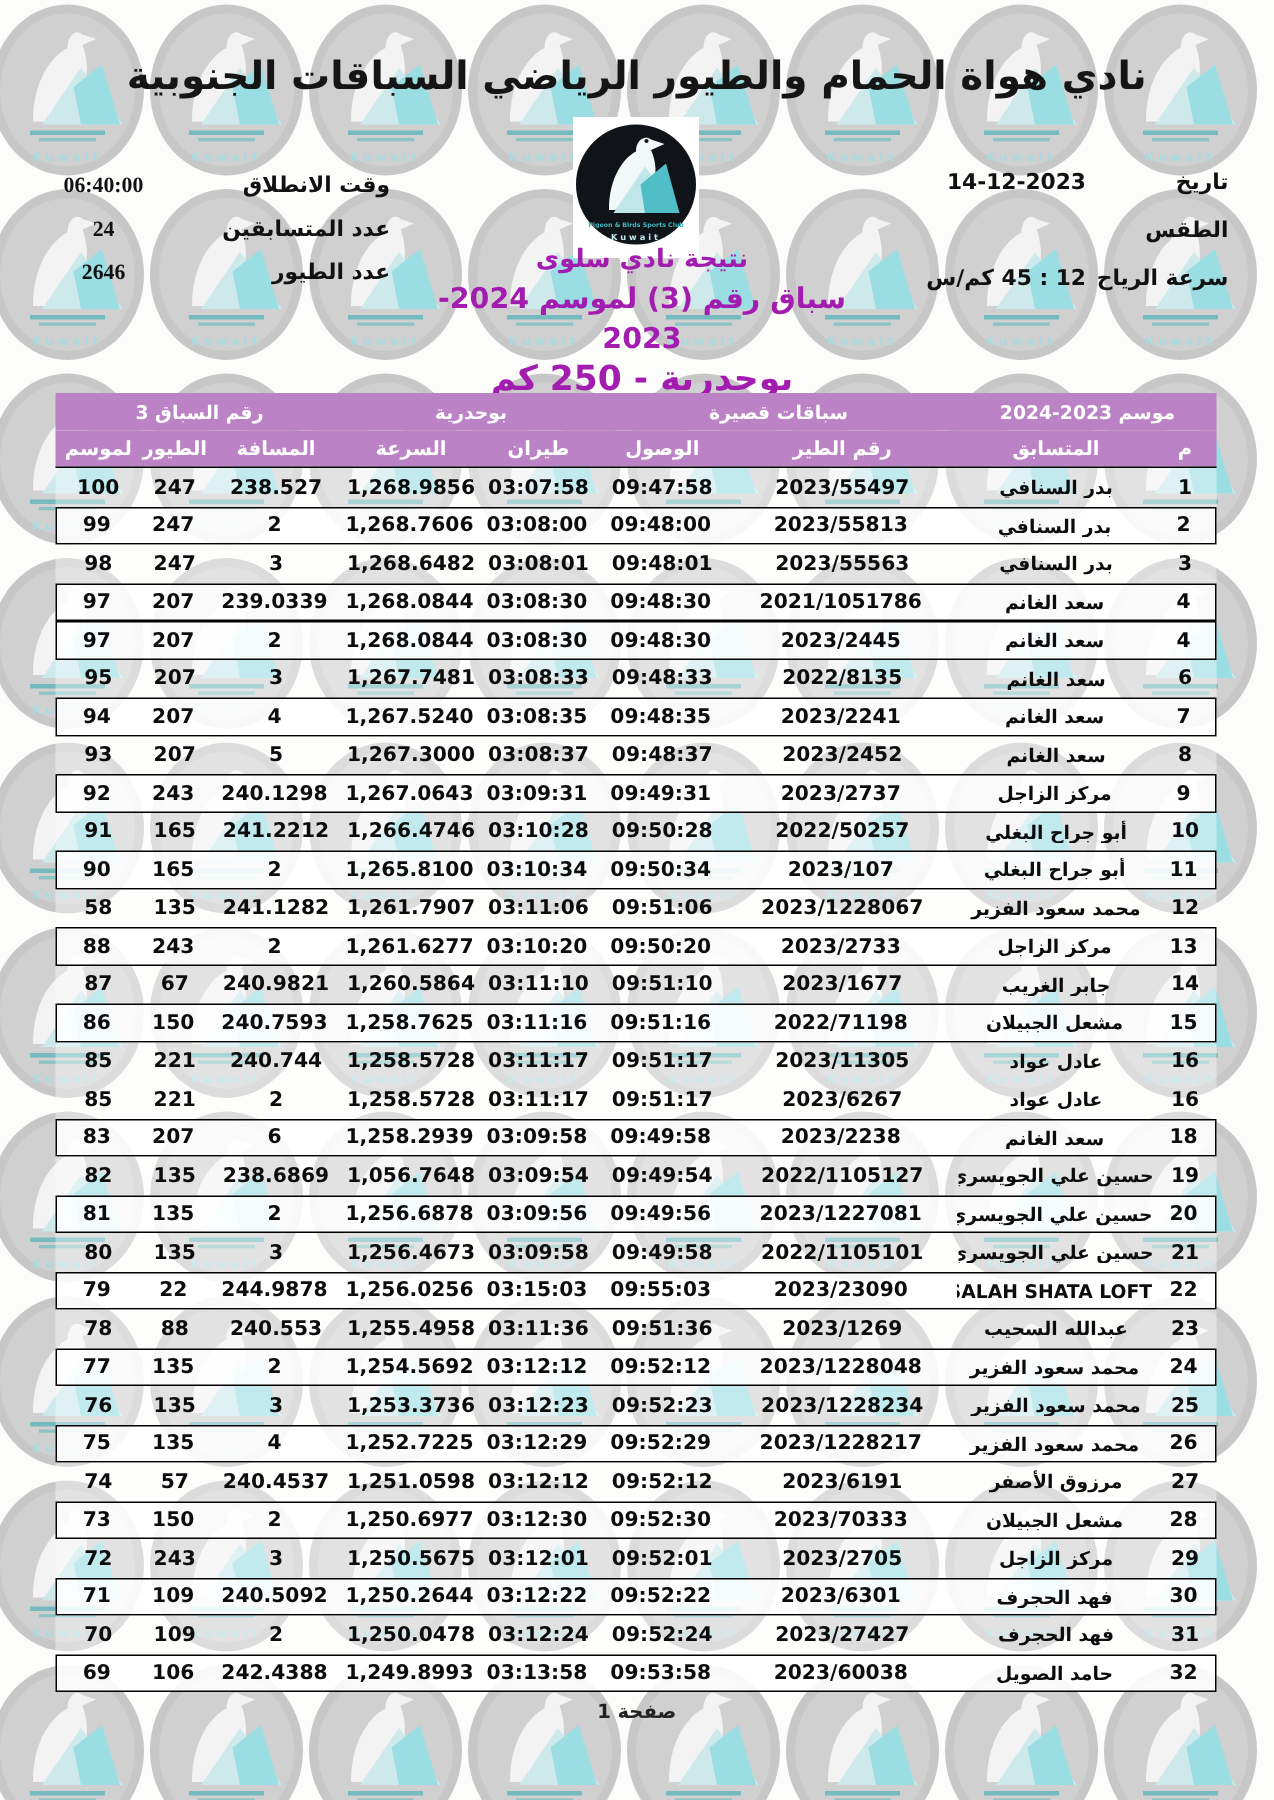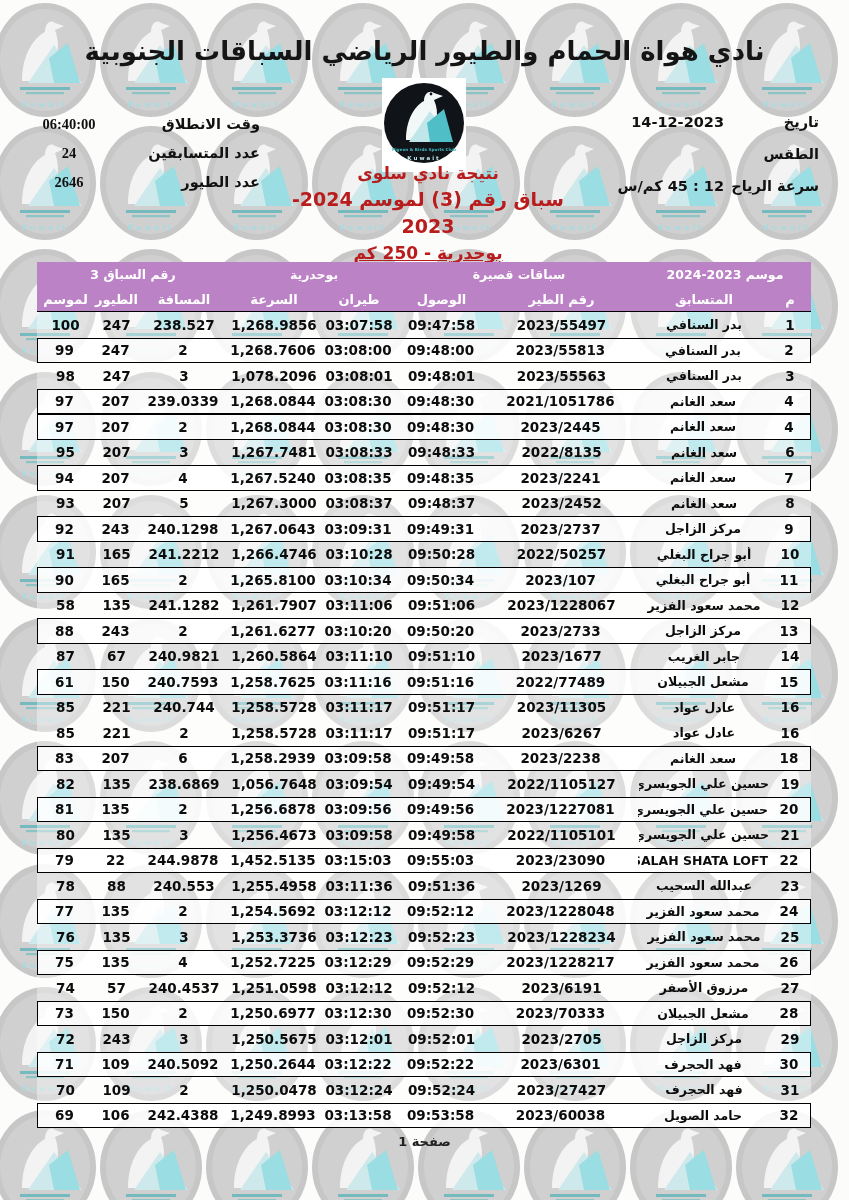--- a/index.html
+++ b/index.html
@@ -22,24 +22,24 @@
   .rinfo{position:absolute;top:106px;right:30px;width:335px;}
   .rinfo .irow{display:flex;line-height:32px;font-size:14.5px;font-weight:bold;color:#111;}
   .rinfo .lbl{width:95px;}
   .rinfo .val{flex:1;}
 
   .linfo{position:absolute;top:110px;left:28px;width:232px;}
   .linfo .irow{display:flex;line-height:29px;font-size:14.5px;font-weight:bold;color:#111;}
   .linfo .lbl{width:150px;}
   .linfo .val{width:82px;direction:ltr;text-align:center;font-family:Liberation Serif, serif;}
 
-  .result-title{position:absolute;top:160px;left:278px;width:300px;text-align:center;color:#b91c1c;font-weight:bold;}
+  .result-title{position:absolute;top:160px;left:278px;width:300px;text-align:center;color:#a21caf;font-weight:bold;}
   .result-title .l1{font-size:17px;line-height:26px;}
   .result-title .l2{font-size:19px;line-height:27px;}
-  .result-title .l3{font-size:17px;line-height:27px;text-decoration:underline;}
+  .result-title .l3{font-size:23px;line-height:27px;}
 
   .rtable{position:absolute;top:262px;left:37px;width:774px;direction:rtl;}
   .grow{
     display:grid;grid-template-columns:172px 240px 170px 192px;
     height:25px;align-items:center;background:#bc82c6;color:#fff;
     font-size:12.5px;font-weight:bold;
   }
   .hrow{
     display:grid;grid-template-columns:42px 130px 155px 85px 80px 90px 90px 45px 57px;
     height:24px;align-items:center;background:#bc82c6;color:#fff;
@@ -961,21 +961,21 @@
           <div class="td td-num">2</div>
           <div class="td td-num">247</div>
           <div class="td td-num">99</div>
         </div>
         <div class="trow plain">
           <div class="td td-num">3</div>
           <div class="td td-name">بدر السنافي</div>
           <div class="td td-num">2023/55563</div>
           <div class="td td-num">09:48:01</div>
           <div class="td td-num">03:08:01</div>
-          <div class="td td-num">1,078.2096</div>
+          <div class="td td-num">1,268.6482</div>
           <div class="td td-num">3</div>
           <div class="td td-num">247</div>
           <div class="td td-num">98</div>
         </div>
         <div class="trow boxed">
           <div class="td td-num">4</div>
           <div class="td td-name">سعد الغانم</div>
           <div class="td td-num">2021/1051786</div>
           <div class="td td-num">09:48:30</div>
           <div class="td td-num">03:08:30</div>
@@ -1090,27 +1090,27 @@
           <div class="td td-num">09:51:10</div>
           <div class="td td-num">03:11:10</div>
           <div class="td td-num">1,260.5864</div>
           <div class="td td-num">240.9821</div>
           <div class="td td-num">67</div>
           <div class="td td-num">87</div>
         </div>
         <div class="trow boxed">
           <div class="td td-num">15</div>
           <div class="td td-name">مشعل الجبيلان</div>
-          <div class="td td-num">2022/77489</div>
+          <div class="td td-num">2022/71198</div>
           <div class="td td-num">09:51:16</div>
           <div class="td td-num">03:11:16</div>
           <div class="td td-num">1,258.7625</div>
           <div class="td td-num">240.7593</div>
           <div class="td td-num">150</div>
-          <div class="td td-num">61</div>
+          <div class="td td-num">86</div>
         </div>
         <div class="trow plain">
           <div class="td td-num">16</div>
           <div class="td td-name">عادل عواد</div>
           <div class="td td-num">2023/11305</div>
           <div class="td td-num">09:51:17</div>
           <div class="td td-num">03:11:17</div>
           <div class="td td-num">1,258.5728</div>
           <div class="td td-num">240.744</div>
           <div class="td td-num">221</div>
@@ -1170,21 +1170,21 @@
           <div class="td td-num">3</div>
           <div class="td td-num">135</div>
           <div class="td td-num">80</div>
         </div>
         <div class="trow boxed">
           <div class="td td-num">22</div>
           <div class="td td-name">SALAH SHATA LOFT</div>
           <div class="td td-num">2023/23090</div>
           <div class="td td-num">09:55:03</div>
           <div class="td td-num">03:15:03</div>
-          <div class="td td-num">1,452.5135</div>
+          <div class="td td-num">1,256.0256</div>
           <div class="td td-num">244.9878</div>
           <div class="td td-num">22</div>
           <div class="td td-num">79</div>
         </div>
         <div class="trow plain">
           <div class="td td-num">23</div>
           <div class="td td-name">عبدالله السحيب</div>
           <div class="td td-num">2023/1269</div>
           <div class="td td-num">09:51:36</div>
           <div class="td td-num">03:11:36</div>

